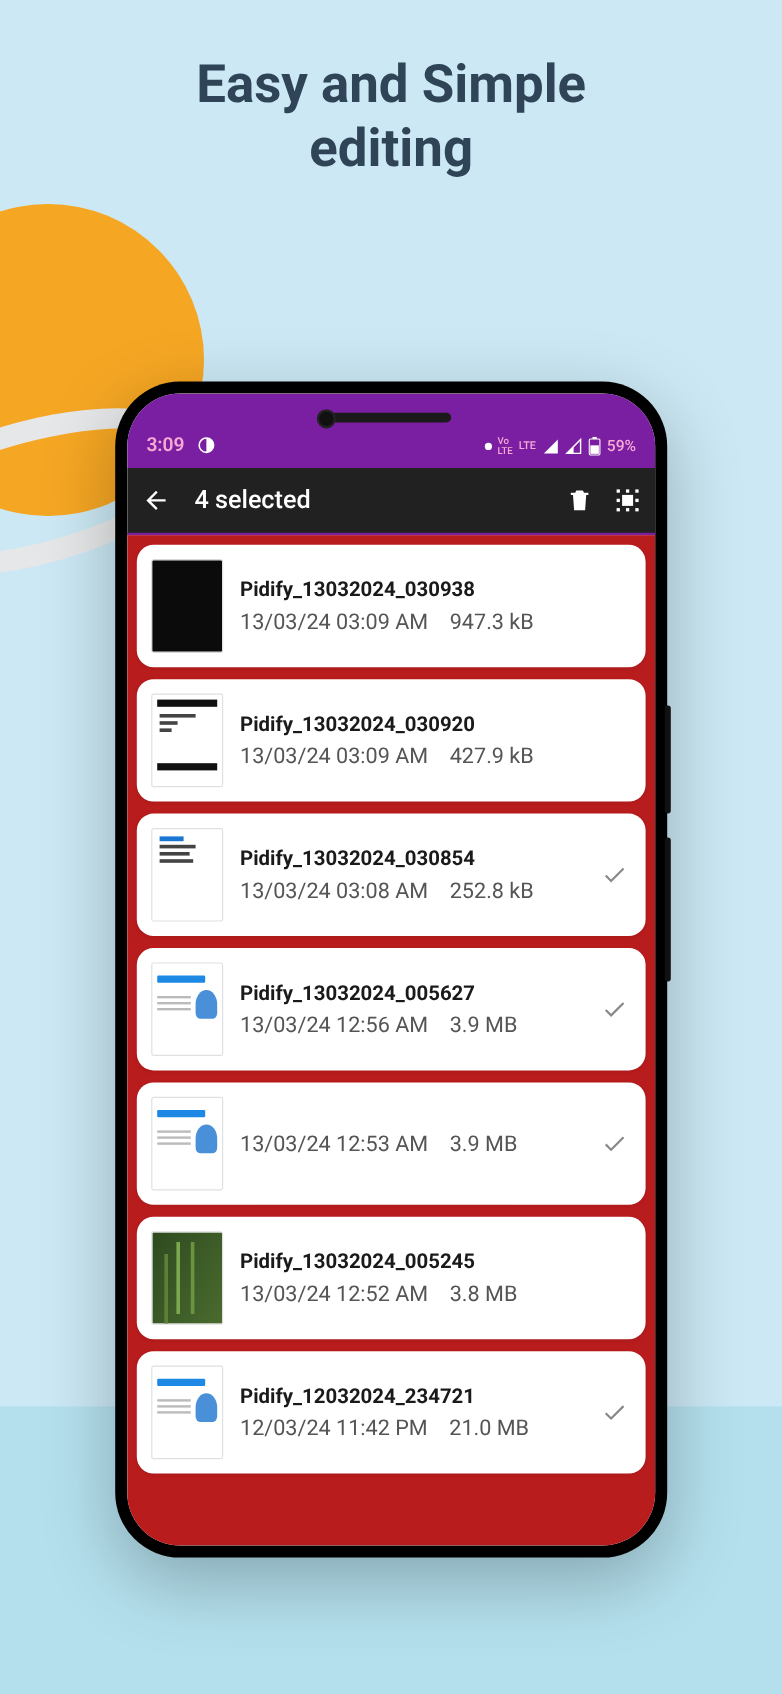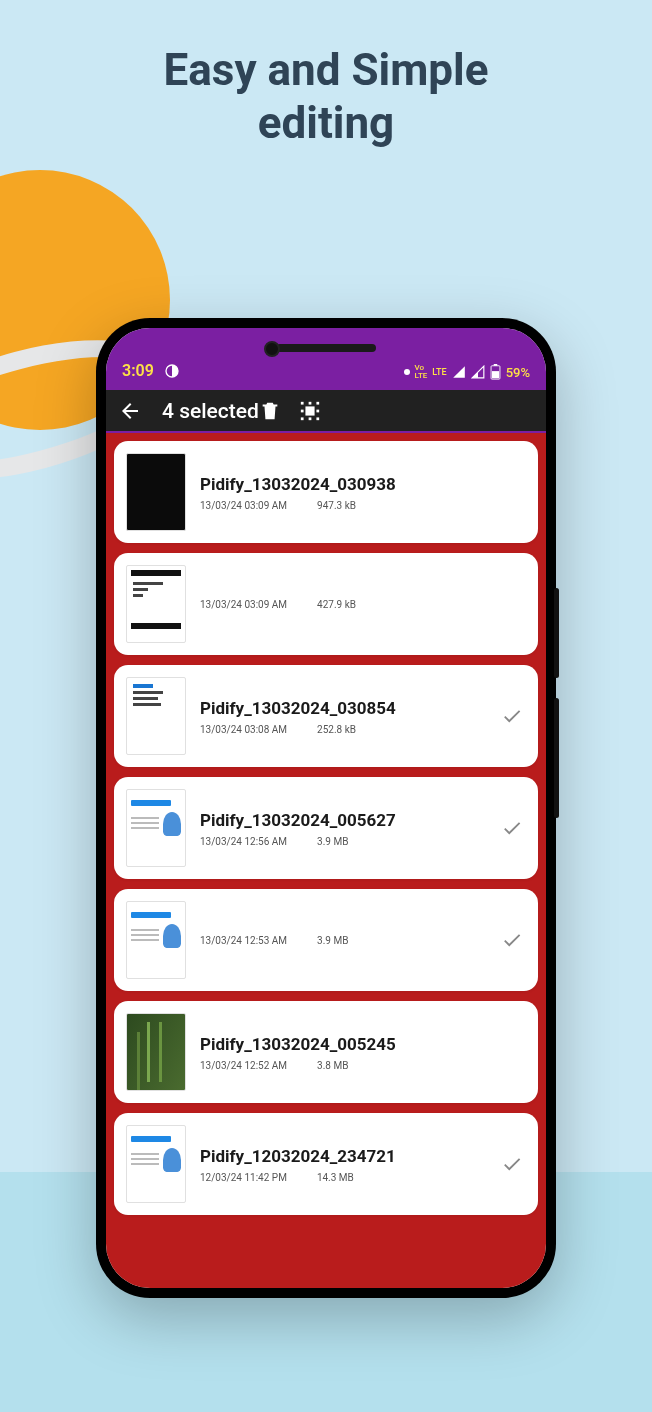--- a/index.html
+++ b/index.html
@@ -95,42 +95,42 @@
       height: 100%;
       background: #fff;
       border-radius: 44px;
       overflow: hidden;
       display: flex;
       flex-direction: column;
     }
     
     .statusbar {
       background: #7b1fa2;
-      color: #fde047;
+      color: #f9a8d4;
       height: 62px;
       display: flex;
       align-items: flex-end;
       padding: 0 16px 10px;
       font-size: 14px;
       font-weight: 500;
       justify-content: space-between;
     }
     .statusbar .sb-left { display:flex; align-items:center; gap:10px; font-size:16px; font-weight:600;}
     .statusbar .sb-right { display:flex; align-items:center; gap:5px; font-size:13px;}
     .sb-icon { display:inline-flex; align-items:center; justify-content:center; }
     .dot { width:6px; height:6px; background:#fff; border-radius:50%;}
     
     .appbar {
       background: #212121;
       color: #fff;
-      height: 43px;
+      height: 56px;
       display: flex;
       align-items: center;
       padding: 0 12px;
-      justify-content: flex-start;
+      justify-content: space-between;
       border-bottom: 2px solid #7b1fa2;
     }
     .appbar-left { display:flex; align-items:center; gap:20px;}
     .appbar-title { font-size: 21px; font-weight: 500;}
     .appbar-right { display:flex; align-items:center; gap:18px;}
     .listwrap {
       flex: 1;
       background: #b91c1c;
       padding: 8px 8px;
       overflow: hidden;
@@ -163,21 +163,21 @@
     .thumb.doc .botbar { height:6px; background:#111; margin-top:26px;}
     .thumb.app { background:#fff; position:relative; }
     .thumb.app .blue { position:absolute; top:10px; left:4px; width:40px; height:6px; background:#1e88e5; border-radius:1px;}
     .thumb.app .person { position:absolute; right:4px; top:22px; width:18px; height:24px; background:#4a90d9; border-radius:50% 50% 20% 20%;}
     .thumb.app .lines { position:absolute; left:4px; top:24px; right:26px;}
     .thumb.app .lines .l { height:2px; background:#bbb; margin:3px 0;}
     .thumb.green { background: linear-gradient(120deg,#2d4a1f,#4a6b2f); position:relative;}
     .thumb.green::after { content:""; position:absolute; left:20px; top:8px; width:3px; height:60px; background:#7ba84f; box-shadow: 12px 0 0 #6a9440, -10px 10px 0 #5c8038;}
     .rowtext { flex:1; min-width:0;}
     .rowtitle { font-size: 17px; font-weight: 700; color:#1a1a1a; margin-bottom:6px; white-space:nowrap; overflow:hidden; text-overflow:ellipsis;}
-    .rowmeta { display:flex; gap:30px; font-size:10px; color:#555;}
+    .rowmeta { display:flex; gap:18px; font-size:18px; color:#555;}
     .check { width:28px; display:flex; justify-content:center; color:#888;}
     
   </style>
 </head>
 <body>
 
 <div class="bg-wave"></div>
 <div class="bg-sun"></div>
 <div class="bg-ring"></div>
 
@@ -275,20 +275,21 @@
         </div>
         <div class="row">
           <div class="thumb doc">
             <div class="topbar"></div>
             <div class="bar short"></div>
             <div class="bar short" style="width:30%"></div>
             <div class="bar short" style="width:20%"></div>
             <div class="botbar"></div>
           </div>
           <div class="rowtext">
+            <div class="rowtitle">Pidify_13032024_030920</div>
             <div class="rowmeta">
               <span>13/03/24 03:09 AM</span>
               <span>427.9 kB</span>
             </div>
           </div>
           <div class="check"></div>
         </div>
         <div class="row">
           <div class="thumb doc">
             <div class="bar" style="width:40%;height:4px;background:#1976d2;margin-top:2px"></div>
@@ -372,21 +373,21 @@
               <div class="l"></div>
               <div class="l"></div>
               <div class="l"></div>
             </div>
             <div class="person"></div>
           </div>
           <div class="rowtext">
             <div class="rowtitle">Pidify_12032024_234721</div>
             <div class="rowmeta">
               <span>12/03/24 11:42 PM</span>
-              <span>14.3 MB</span>
+              <span>21.0 MB</span>
             </div>
           </div>
           <div class="check">
             <svg width="22" height="22" viewBox="0 0 24 24">
               <path d="M9 16.2 4.8 12l-1.4 1.4L9 19 21 7l-1.4-1.4z" fill="#888"></path>
             </svg>
           </div>
         </div>
       </div>
 

